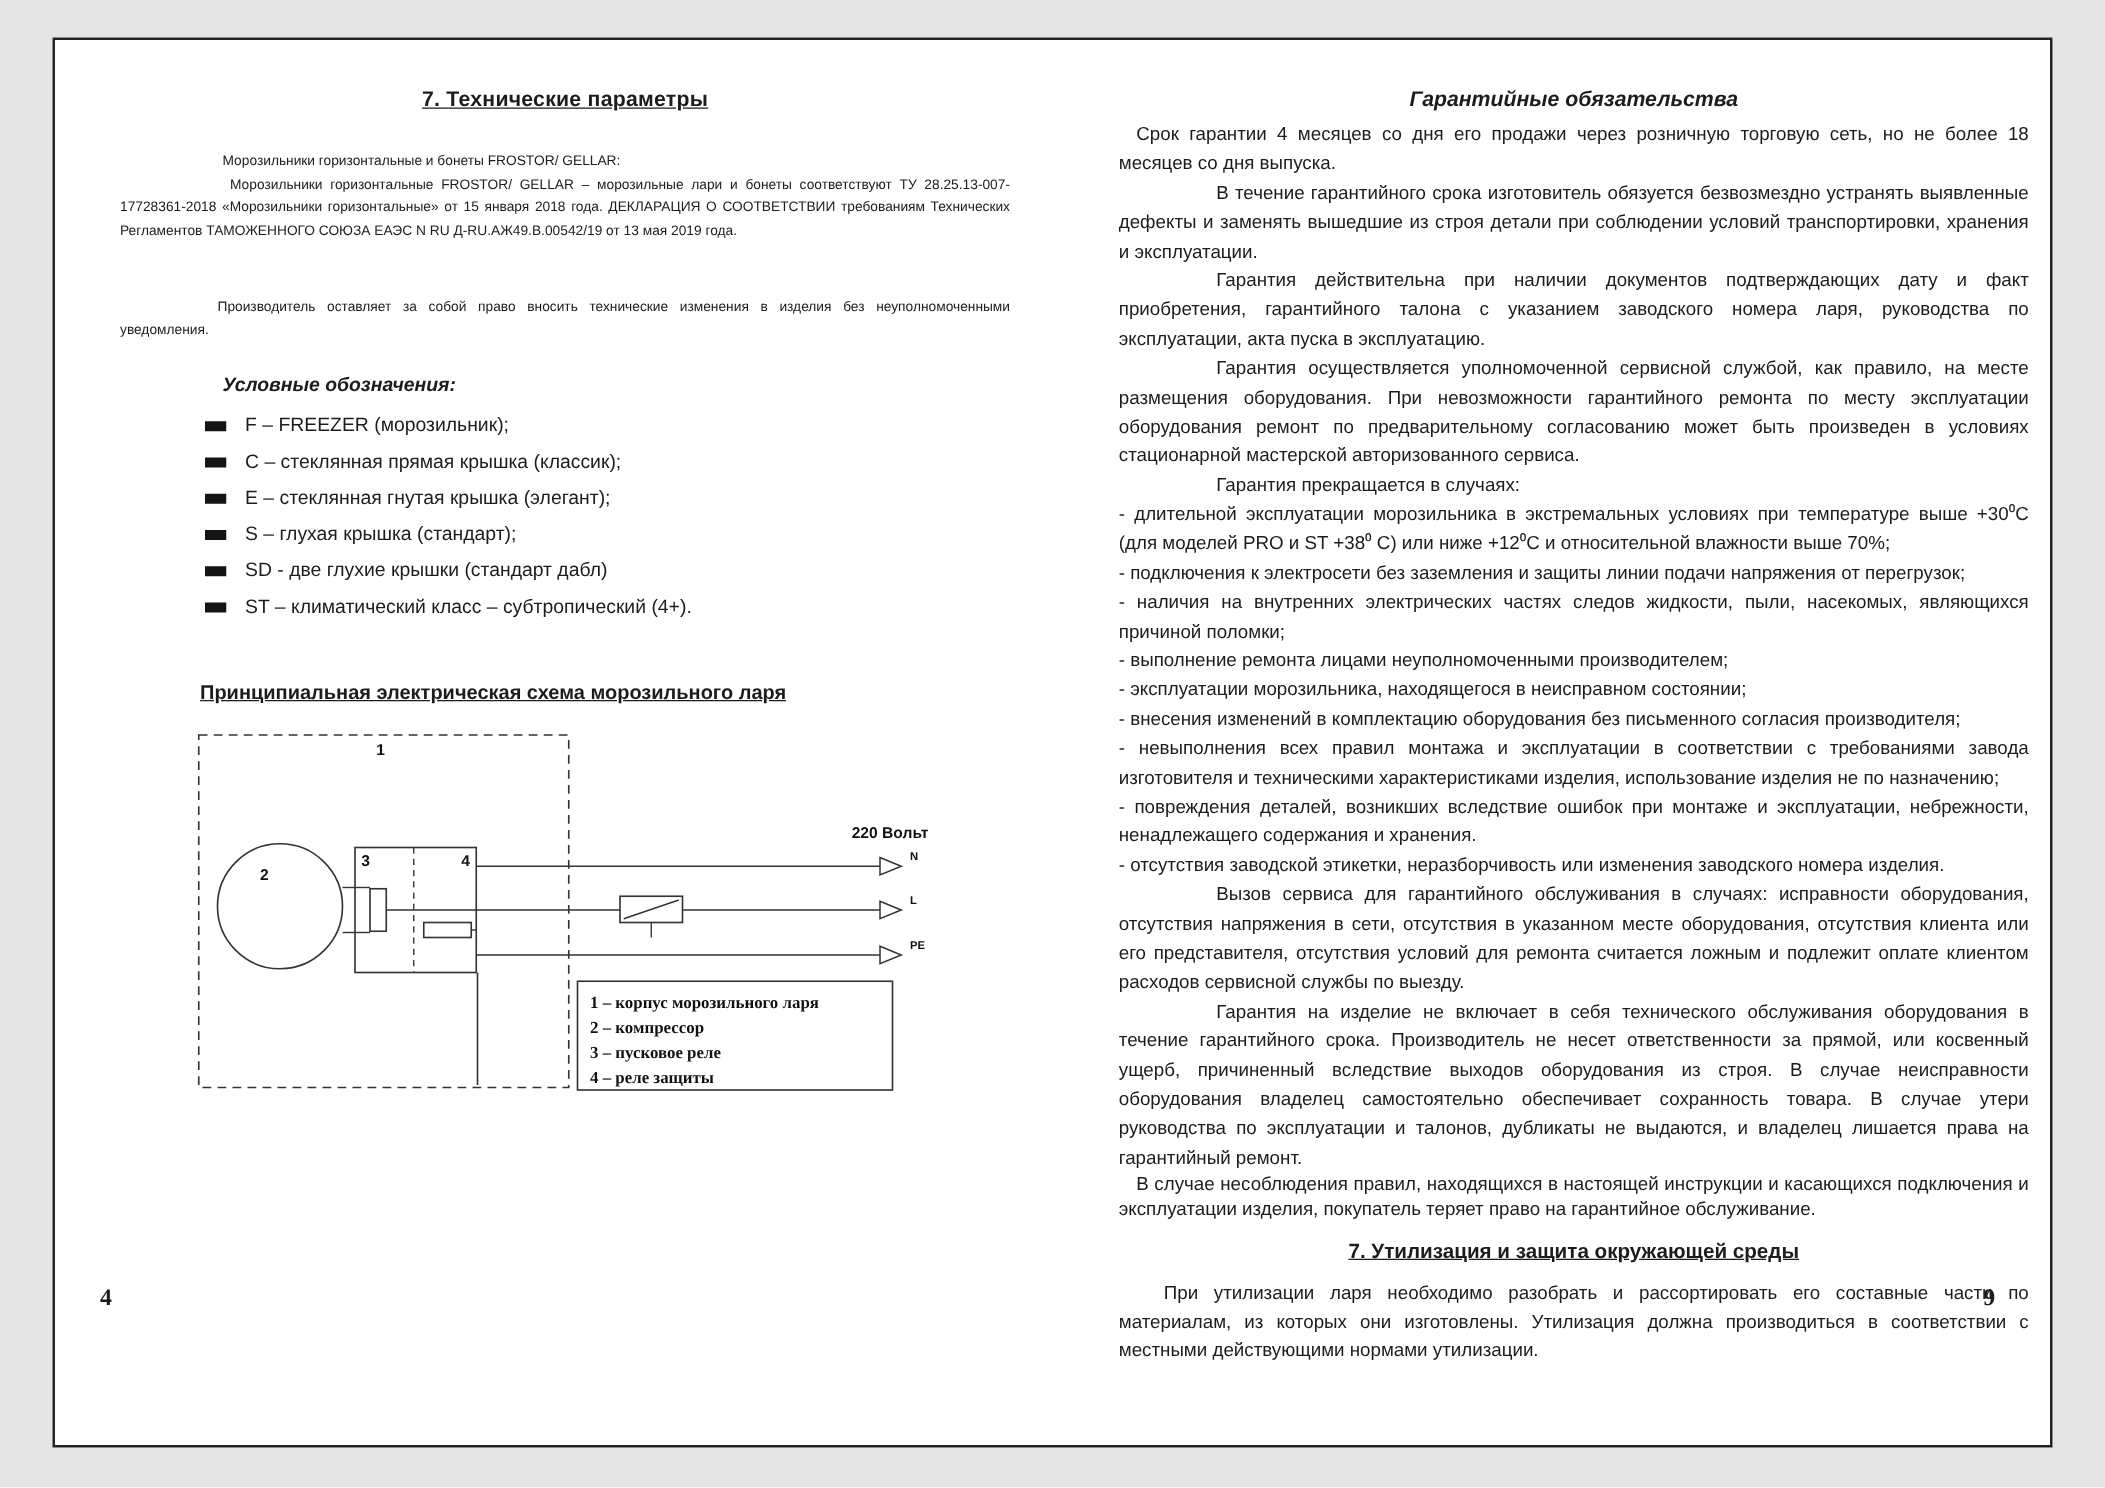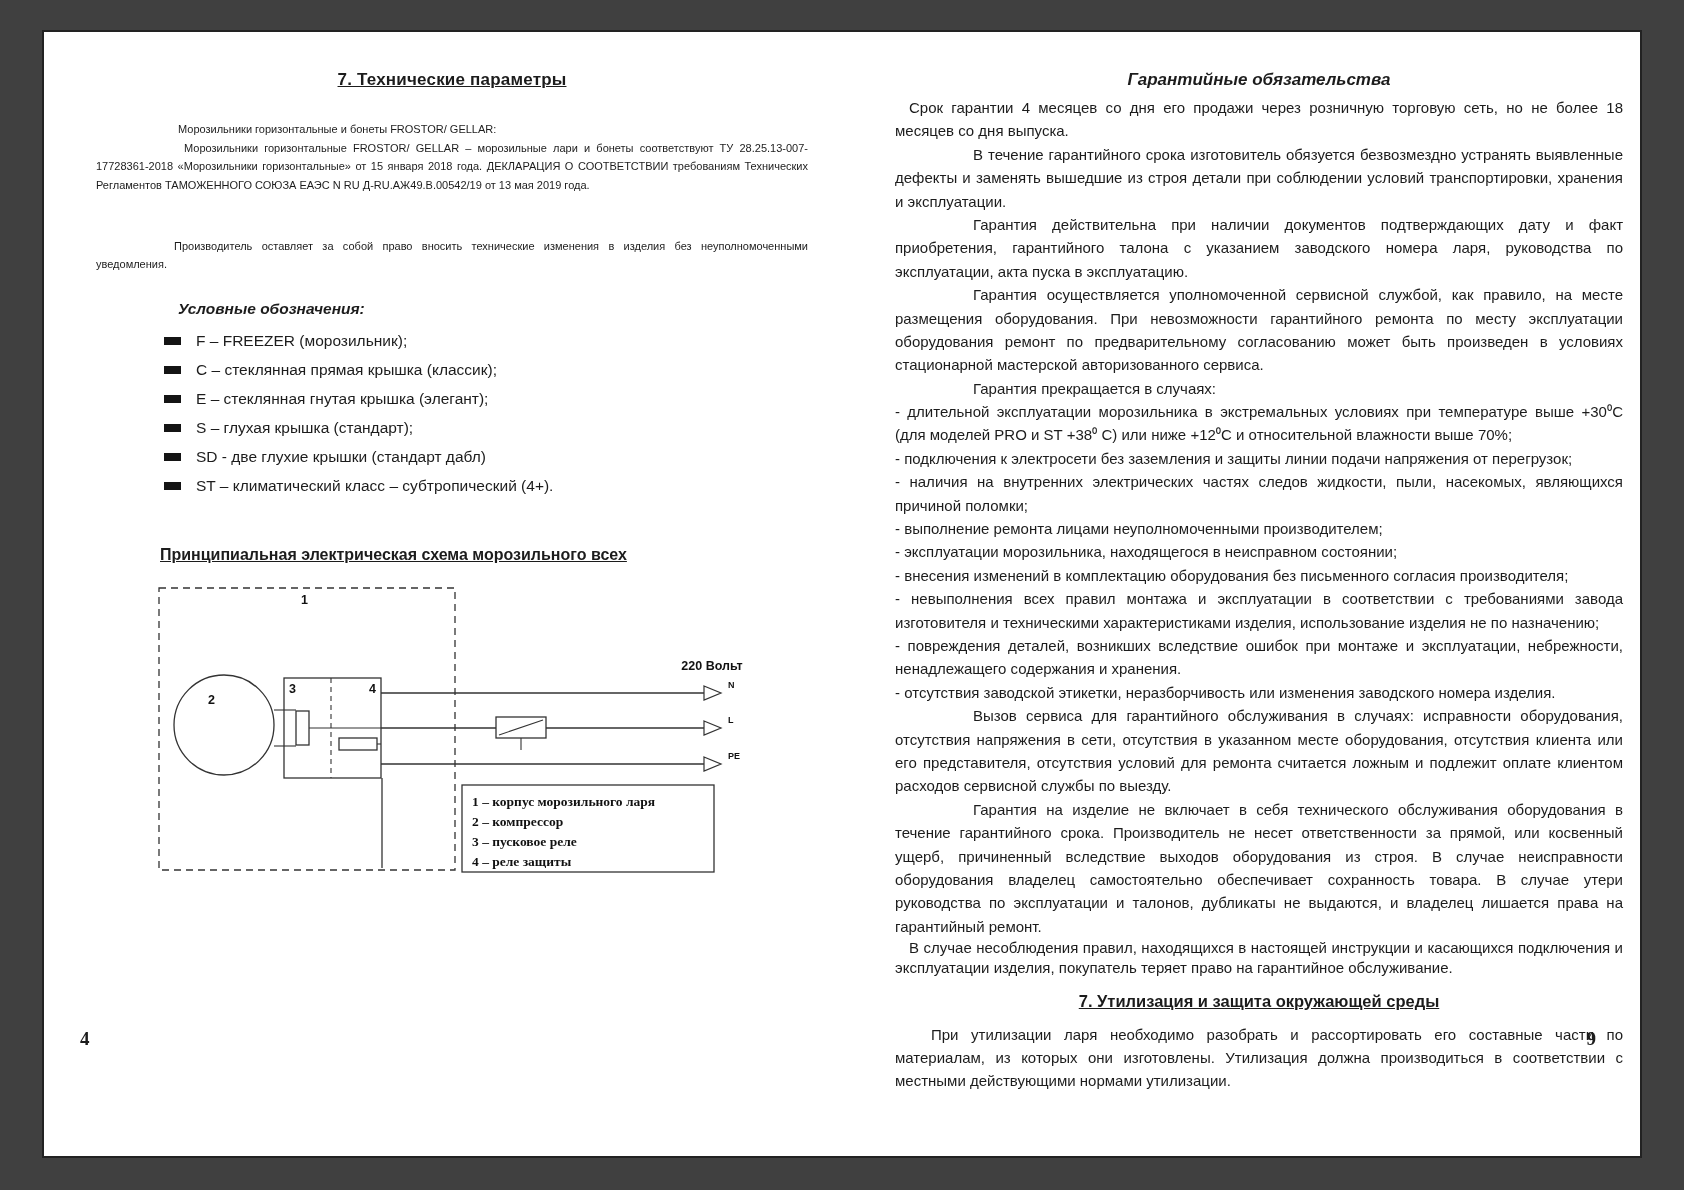--- a/index.html
+++ b/index.html
@@ -1,18 +1,18 @@
 <!DOCTYPE html>
 <html><head>
 <meta charset="utf-8">
 <style>
   * { margin:0; padding:0; box-sizing:border-box; }
   html,body { width:1684px; height:1190px; background:#fdfdfd; }
   body { font-family:"Liberation Sans", sans-serif; color:#1c1c1c; }
-  .canvas { position:relative; width:1684px; height:1190px; overflow:hidden; background:#404040; }
+  .canvas { position:relative; width:1684px; height:1190px; overflow:hidden; background:#e5e5e5; }
   .frame { position:absolute; left:42px; top:30px; width:1600px; height:1128px;
            border:2px solid #222; background:#fff; }
   .page { position:absolute; top:38px; }
   .page-left  { left:52px;  width:712px; }
   .page-right { left:836px; width:728px;margin-left:15px; }
 
   
   .lp-title { font-size:17px; font-weight:bold; text-decoration:underline;
               text-align:center; margin-bottom:30px; letter-spacing:.2px; }
   .lp-body { font-size:11px; line-height:1.7; }
@@ -90,21 +90,21 @@
         <div class="symbol-item">
           <span class="bullet"></span>
           <span>SD - две глухие крышки (стандарт дабл)</span>
         </div>
         <div class="symbol-item">
           <span class="bullet"></span>
           <span>ST – климатический класс – субтропический (4+).</span>
         </div>
       </div>
 
-      <div class="schema-title">Принципиальная электрическая схема морозильного всех</div>
+      <div class="schema-title">Принципиальная электрическая схема морозильного ларя</div>
 
       <div class="diagram">
         <svg width="665" height="300" viewBox="0 0 665 300">
 
           <rect class="wire" x="15" y="10" width="296" height="282" stroke-dasharray="7 5"></rect>
           <text class="dnum" x="157" y="26">1</text>
 
           <circle class="wire" cx="80" cy="147" r="50"></circle>
           <text class="dnum" x="64" y="126">2</text>
 

